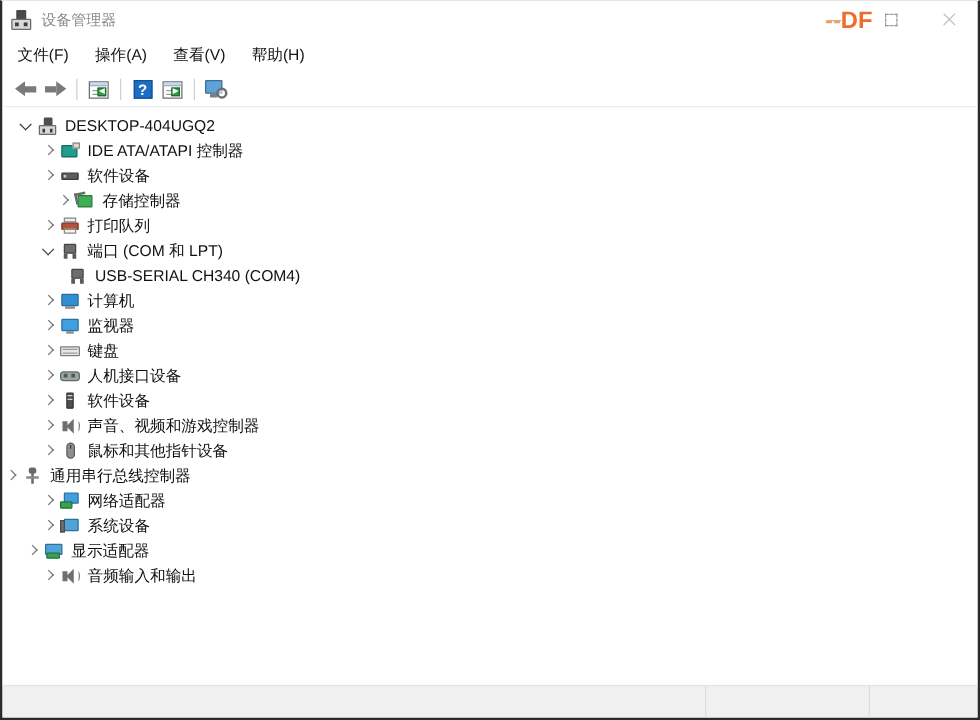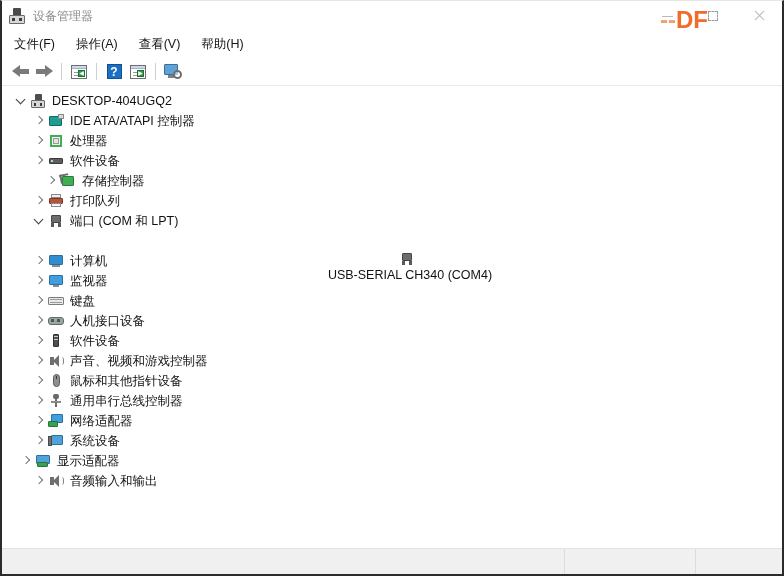--- a/index.html
+++ b/index.html
@@ -113,21 +113,21 @@
     width: 13px; height: 1px;
     background: #6b6b6b;
   }
   .wc-close:before { transform: rotate(45deg); }
   .wc-close:after  { transform: rotate(-45deg); }
 
   #watermark {
     position: absolute;
     left: 658px;
     top: 5px;
-    font-size: 24px;
+    font-size: 19px;
     font-weight: bold;
     color: #ef6c2a;
     letter-spacing: 0px;
     font-family: "Liberation Sans", sans-serif;
     pointer-events: none;
   }
   #watermark .wm-dash {
     color: #f0a070;
     font-weight: bold;
   }
@@ -701,30 +701,20 @@
             <div class="ic-ide">
               <div class="body"></div>
               <div class="tab"></div>
             </div>
           </div>
           <div class="node-label">IDE ATA/ATAPI 控制器</div>
         </div>
         <div class="tree-row" style="padding-left: 30px;">
           <div class="chev collapsed"></div>
           <div class="node-icon">
-            <div class="ic-cpu">
-              <div class="outer"></div>
-              <div class="inner"></div>
-            </div>
-          </div>
-          <div class="node-label">处理器</div>
-        </div>
-        <div class="tree-row" style="padding-left: 30px;">
-          <div class="chev collapsed"></div>
-          <div class="node-icon">
             <div class="ic-disk">
               <div class="d"></div>
               <div class="led"></div>
             </div>
           </div>
           <div class="node-label">软件设备</div>
         </div>
         <div class="tree-row" style="padding-left: 42px;">
           <div class="chev collapsed"></div>
           <div class="node-icon">
@@ -750,21 +740,21 @@
           <div class="chev expanded"></div>
           <div class="node-icon">
             <div class="ic-port">
               <div class="body"></div>
               <div class="p1"></div>
               <div class="p2"></div>
             </div>
           </div>
           <div class="node-label">端口 (COM 和 LPT)</div>
         </div>
-        <div class="tree-row" style="padding-left: 36px; flex-direction: column;">
+        <div class="tree-row" style="padding-left: 36px;">
           <div class="chev"></div>
           <div class="node-icon">
             <div class="ic-port">
               <div class="body"></div>
               <div class="p1"></div>
               <div class="p2"></div>
             </div>
           </div>
           <div class="node-label">USB-SERIAL CH340 (COM4)</div>
         </div>
@@ -832,21 +822,21 @@
         <div class="tree-row" style="padding-left: 30px;">
           <div class="chev collapsed"></div>
           <div class="node-icon">
             <div class="ic-mouse">
               <div class="m"></div>
               <div class="w"></div>
             </div>
           </div>
           <div class="node-label">鼠标和其他指针设备</div>
         </div>
-        <div class="tree-row" style="padding-left: 30px;">
+        <div class="tree-row" style="">
           <div class="chev collapsed"></div>
           <div class="node-icon">
             <div class="ic-usb">
               <div class="head"></div>
               <div class="stem"></div>
               <div class="arm"></div>
             </div>
           </div>
           <div class="node-label">通用串行总线控制器</div>
         </div>

